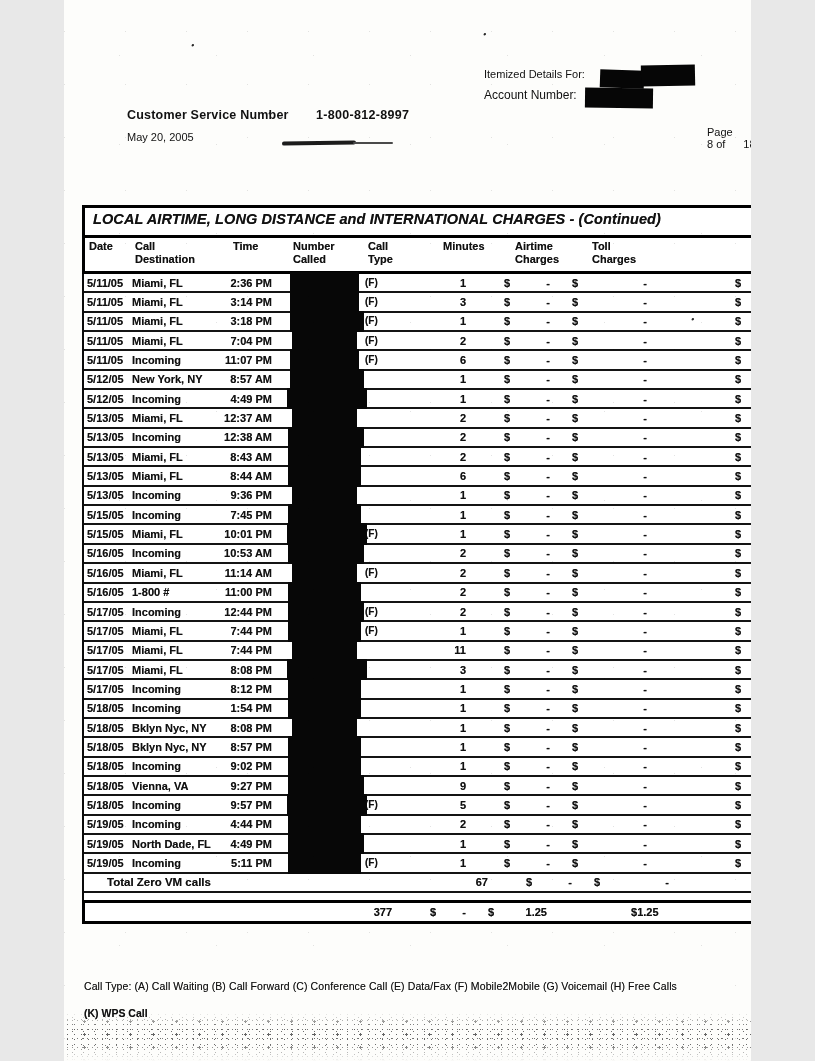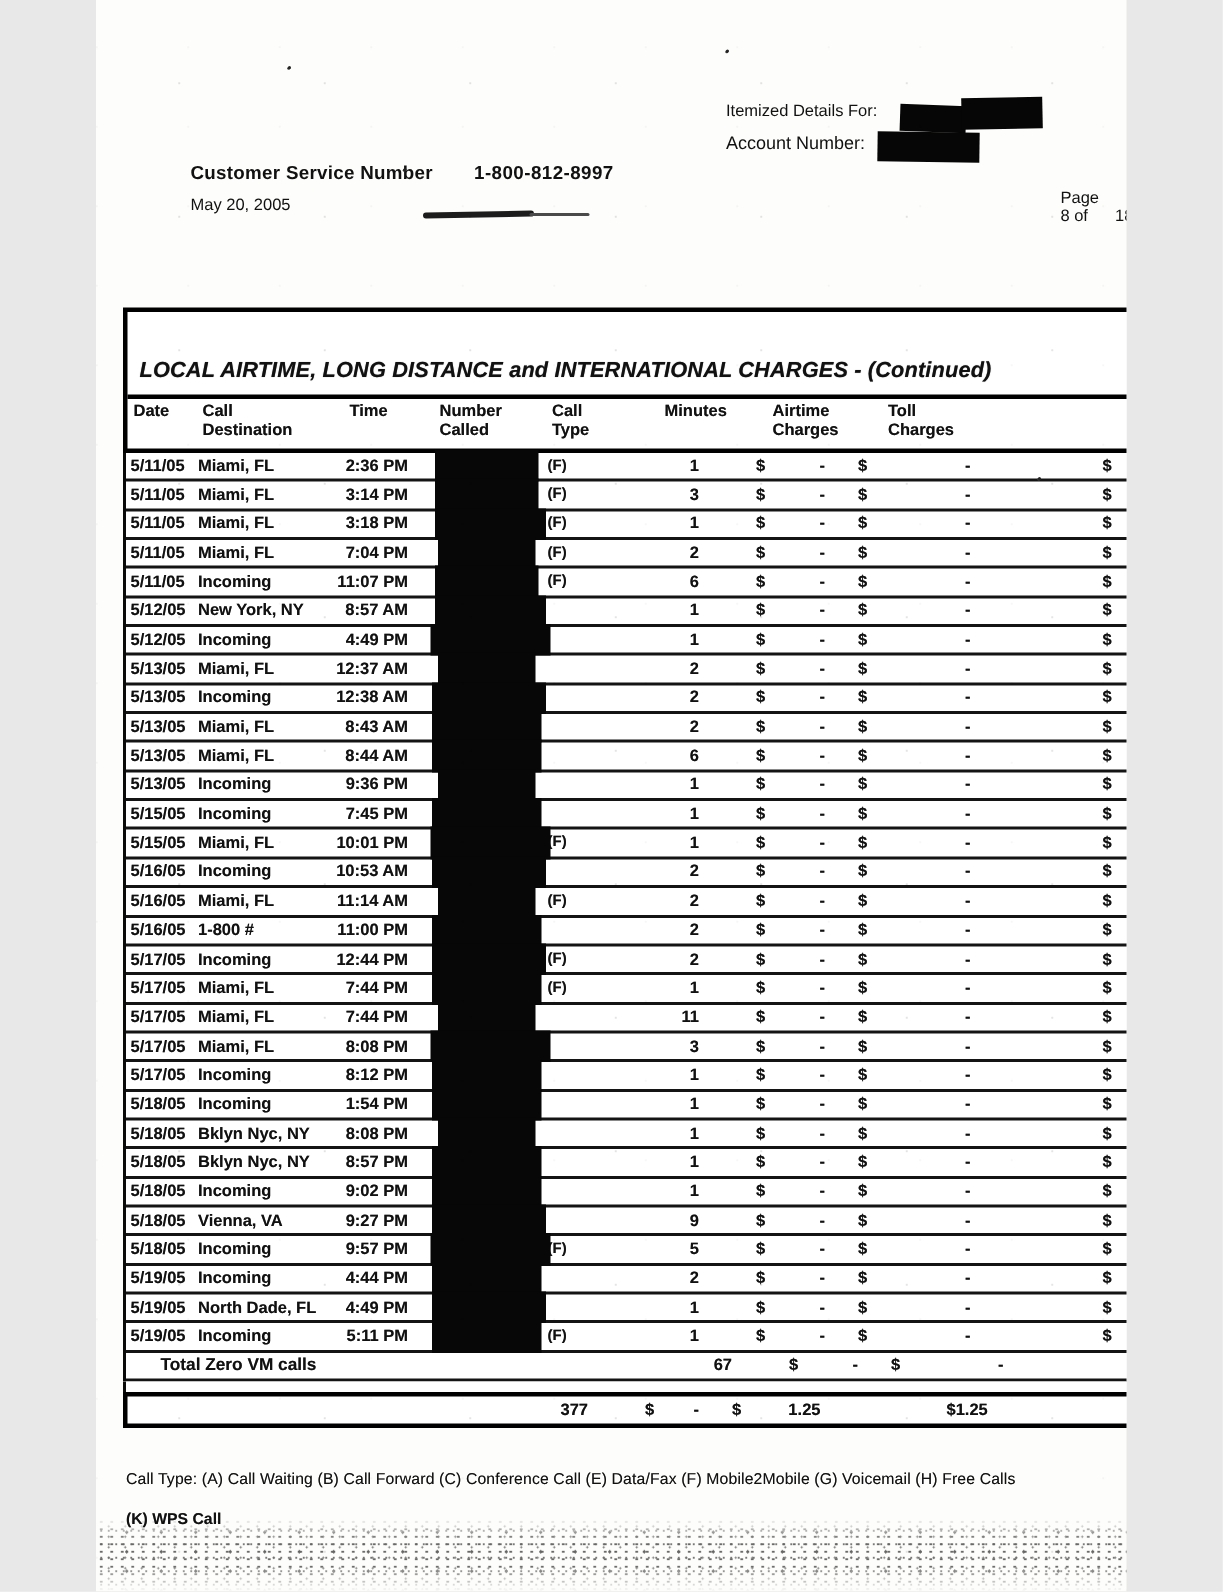--- a/index.html
+++ b/index.html
@@ -24,21 +24,21 @@
   .page-indicator{left:643px;top:126px;font-size:11px;}
   .page-indicator span{display:inline-block;}
   .pg-label{margin-right:28px;}
   .pg-of{margin:0 4px 0 3px;}
   .pg-total{margin-left:14px;}
   
   .table-wrap{left:18px;top:205px;width:719px;}
   .head-box{box-sizing:border-box;width:719px;border:3px solid #000;background:#fff;}
   .title-row{height:24px;border-bottom:3px solid #000;padding:3px 0 0 8px;box-sizing:content-box;
     font-size:14.5px;font-weight:700;font-style:italic;letter-spacing:.1px;white-space:nowrap;
-    text-shadow:0 0 .5px rgba(17,17,17,.65);margin-top:28px;}
+    text-shadow:0 0 .5px rgba(17,17,17,.65);}
   .head-row{position:relative;height:33px;font-size:11px;font-weight:700;line-height:13px;
     text-shadow:0 0 .4px rgba(17,17,17,.6);}
   .hcell{position:absolute;top:2px;}
   .h-date{left:4px;}
   .h-dest{left:50px;}
   .h-time{left:148px;}
   .h-number{left:208px;}
   .h-ctype{left:283px;}
   .h-mins{left:358px;}
   .h-air{left:430px;}

